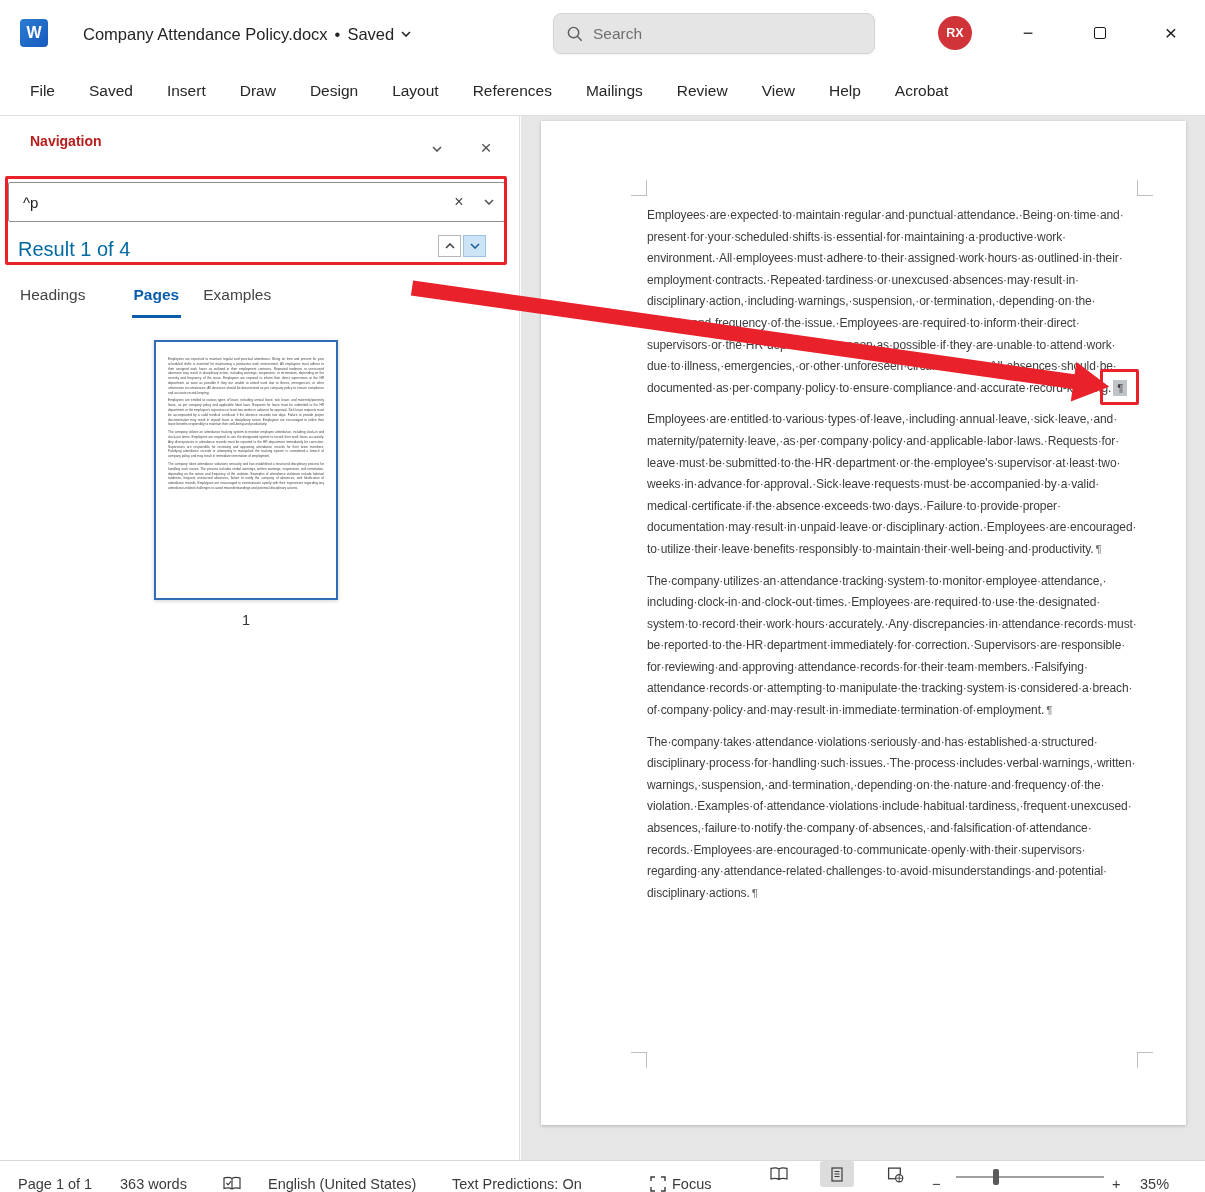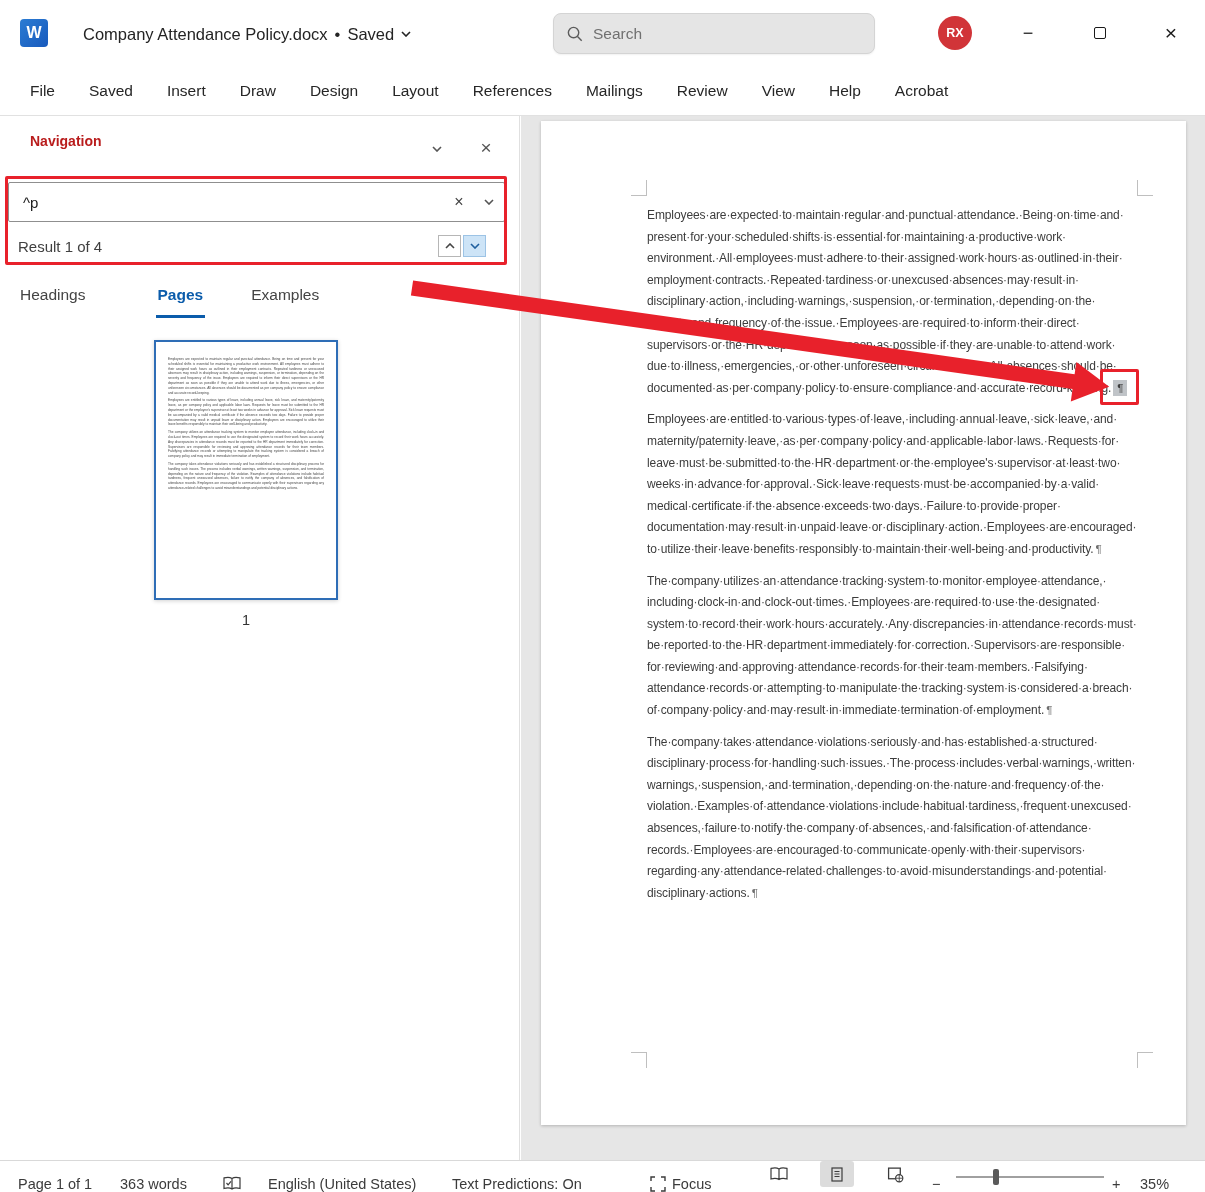--- a/index.html
+++ b/index.html
@@ -48,27 +48,27 @@
   
   .nav-pane { position:absolute; left:0; top:116px; width:520px; height:1044px; background:#fff; border-right:1px solid #e0e0e0; }
   .nav-title { position:absolute; left:30px; top:17px; font-size:14px; font-weight:600; color:#b91c1c; }
   .nav-collapse { position:absolute; left:424px; top:22px; width:26px; height:22px; color:#555; display:flex; align-items:center; justify-content:center; }
   .nav-close { position:absolute; left:472px; top:18px; width:28px; height:28px; color:#555; font-size:19px; display:flex; align-items:center; justify-content:center; }
   .nav-search { position:absolute; left:8px; top:66px; width:497px; height:40px; background:#fff; border:1px solid #8f8f8f; border-radius:2px; display:flex; align-items:center; }
   .nav-search input { flex:1; border:none; outline:none; font-size:15px; color:#1c1c1c; padding-left:14px; background:transparent; }
   .nav-search .clear-btn { width:30px; height:30px; color:#444; font-size:16px; display:flex; align-items:center; justify-content:center; }
   .nav-search .opts-btn { width:30px; height:30px; color:#555; display:flex; align-items:center; justify-content:center; }
   .nav-results { position:absolute; left:0; top:118px; width:505px; height:26px; }
-  .result-label { position:absolute; left:18px; top:4px; font-size:15px; color:#404040; }
+  .result-label { position:absolute; left:18px; top:4px; font-size:20px; color:#0369a1; }
   .res-btn { position:absolute; top:1px; width:23px; height:22px; border:1px solid #b6b6b6; background:#fff; color:#444;
     display:flex; align-items:center; justify-content:center; }
   .res-up { left:438px; }
   .res-up .chev { transform:rotate(180deg); }
   .res-down { left:463px; background:#cde4f7; border-color:#9cc3e5; color:#1f5f9e; }
-  #nav-tabs { position:absolute; left:18px; top:160px; display:flex; gap:44px; }
+  #nav-tabs { position:absolute; left:18px; top:160px; display:flex; gap:20px; }
   .ntab { font-size:15.5px; color:#444; padding:10px 2px 11px; border-bottom:3px solid transparent; }
   .ntab.active { color:#0b5cab; font-weight:bold; border-bottom-color:#0b5cab;margin-left:24px; }
   .thumb { position:absolute; left:154px; top:224px; width:184px; height:260px; background:#fff; border:2px solid #2e6db6;
     box-shadow:0 1px 4px rgba(0,0,0,.18); overflow:hidden; padding:15px 12px; }
   .thumb p { font-size:3.2px; line-height:4.8px; color:#444; text-align:justify; margin:0 0 3px; }
   .thumb-label { position:absolute; left:154px; top:496px; width:184px; text-align:center; font-size:14.5px; color:#333; }
 
   
   .doc-area { position:absolute; left:521px; top:116px; width:684px; height:1044px; background:#e6e6e6; overflow:hidden; }
   .page { position:absolute; left:20px; top:5px; width:645px; height:1004px; background:#fff; box-shadow:0 1px 3px rgba(0,0,0,.22); }

